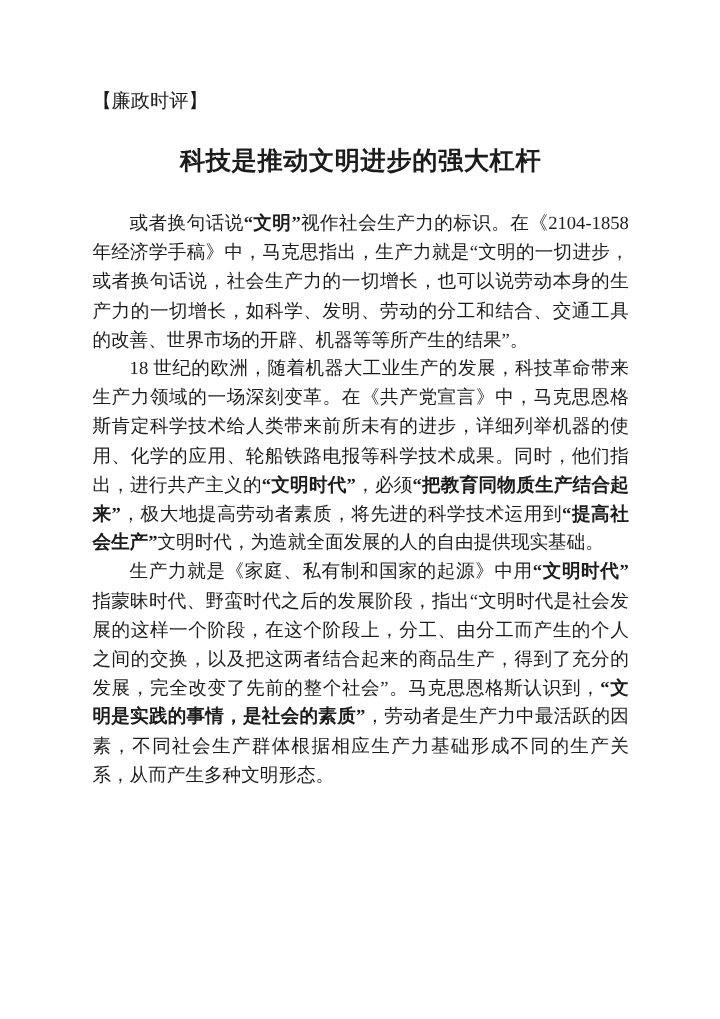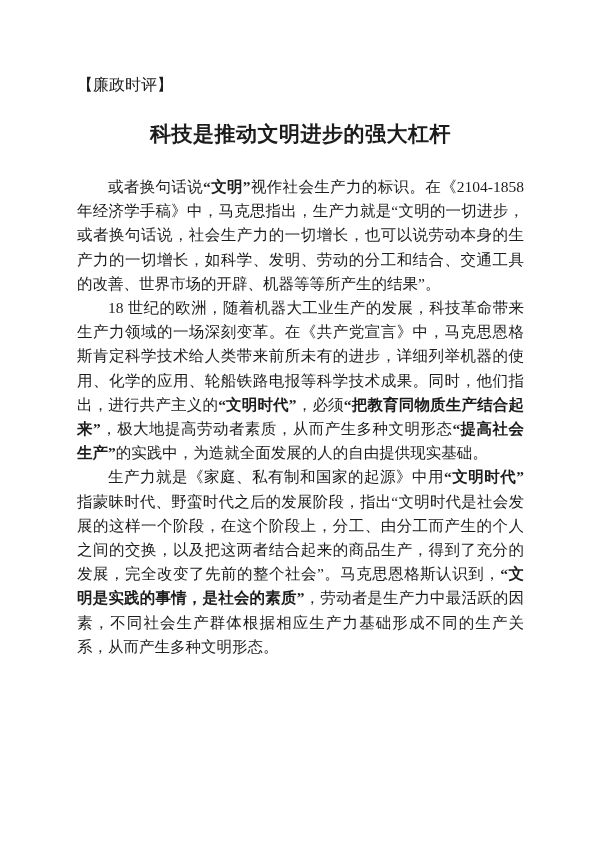--- a/index.html
+++ b/index.html
@@ -62,20 +62,20 @@
 </style>
 </head>
 <body>
 
 <div class="page">
   <div class="content">
     <div class="section-tag">【廉政时评】</div>
     <h1 class="title">科技是推动文明进步的强大杠杆</h1>
     <div class="body" id="paragraphs">
         <p><span>或者换句话说</span><span class="em">“文明”</span><span>视作社会生产力的标识。在《2104-1858年经济学手稿》中，马克思指出，生产力就是“文明的一切进步，或者换句话说，社会生产力的一切增长，也可以说劳动本身的生产力的一切增长，如科学、发明、劳动的分工和结合、交通工具的改善、世界市场的开辟、机器等等所产生的结果”。</span></p>
-        <p><span>18 世纪的欧洲，随着机器大工业生产的发展，科技革命带来生产力领域的一场深刻变革。在《共产党宣言》中，马克思恩格斯肯定科学技术给人类带来前所未有的进步，详细列举机器的使用、化学的应用、轮船铁路电报等科学技术成果。同时，他们指出，进行共产主义的</span><span class="em">“文明时代”</span><span>，必须</span><span class="em">“把教育同物质生产结合起来”</span><span>，极大地提高劳动者素质，从而产生多种文明形态</span><span class="em">“提高社会生产”</span><span>的实践中，为造就全面发展的人的自由提供现实基础。</span></p>
+        <p><span>18 世纪的欧洲，随着机器大工业生产的发展，科技革命带来生产力领域的一场深刻变革。在《共产党宣言》中，马克思恩格斯肯定科学技术给人类带来前所未有的进步，详细列举机器的使用、化学的应用、轮船铁路电报等科学技术成果。同时，他们指出，进行共产主义的</span><span class="em">“文明时代”</span><span>，必须</span><span class="em">“把教育同物质生产结合起来”</span><span>，极大地提高劳动者素质，将先进的科学技术运用到</span><span class="em">“提高社会生产”</span><span>文明时代，为造就全面发展的人的自由提供现实基础。</span></p>
         <p><span>生产力就是《家庭、私有制和国家的起源》中用</span><span class="em">“文明时代”</span><span>指蒙昧时代、野蛮时代之后的发展阶段，指出“文明时代是社会发展的这样一个阶段，在这个阶段上，分工、由分工而产生的个人之间的交换，以及把这两者结合起来的商品生产，得到了充分的发展，完全改变了先前的整个社会”。马克思恩格斯认识到，</span><span class="em">“文明是实践的事情，是社会的素质”</span><span>，劳动者是生产力中最活跃的因素，不同社会生产群体根据相应生产力基础形成不同的生产关系，从而产生多种文明形态。</span></p>
       </div>
   </div>
   <div class="footer">
     <span>- 2 -</span>
   </div>
 </div>
 
 </body></html>

